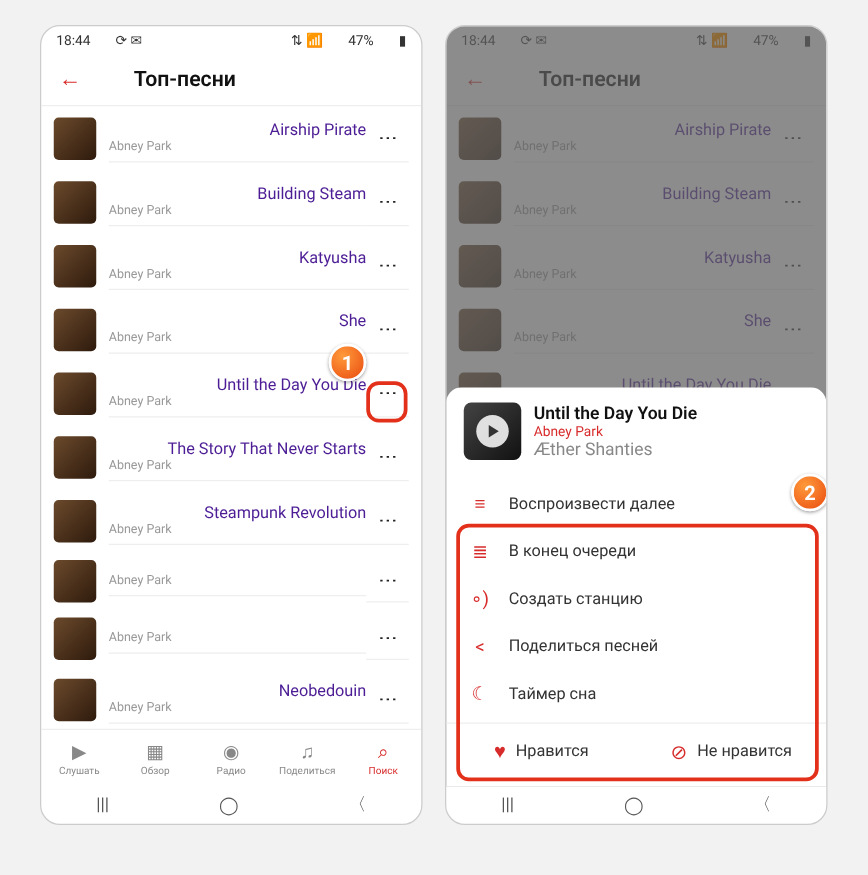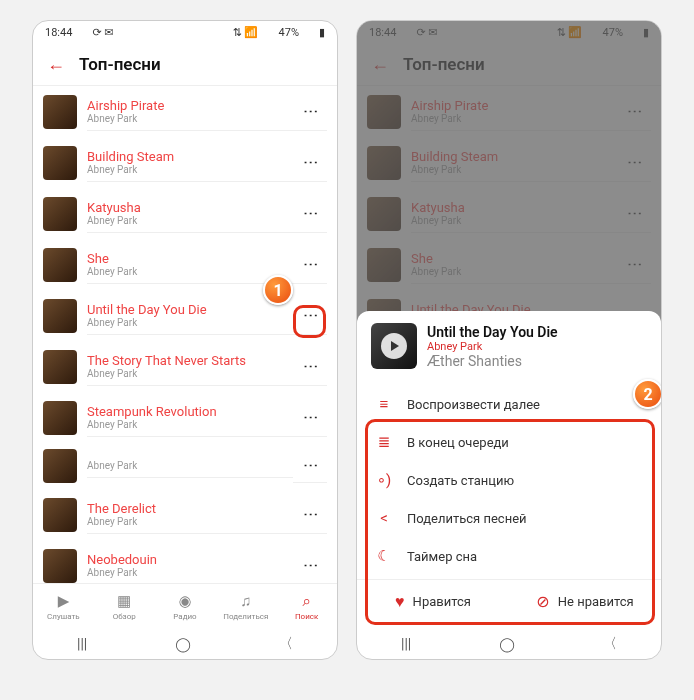--- a/index.html
+++ b/index.html
@@ -33,21 +33,21 @@
   }
   .status-left, .status-right { display: flex; gap: 20px; align-items: center; }
   .header {
     display: flex;
     align-items: center;
     padding: 10px 14px;
     gap: 14px;
     border-bottom: 1px solid #eee;
   }
   .back-arrow { color: #d82c2c; font-size: 18px; }
-  .header-title { font-size: 17px; font-weight: 600; color: #111; }
+  .header-title { font-size: 17px; font-weight: 600; color: #111; margin-left: 28px; }
   .list {
     flex: 1;
     overflow: hidden;
   }
   .song {
     display: flex;
     align-items: center;
     padding: 6px 10px 6px 10px;
   }
   .art {
@@ -56,21 +56,21 @@
     background: linear-gradient(135deg,#6b4a2c,#2e1a0c);
     flex-shrink: 0;
   }
   .song-meta {
     flex: 1;
     margin-left: 10px;
     padding: 6px 0;
     border-bottom: 1px solid #eee;
     min-width: 0;
   }
-  .song-title { font-size: 13px; color: #ef4444; white-space: nowrap; overflow: hidden; text-overflow: ellipsis; }
+  .song-title { font-size: 13px; color: #4c1d95; white-space: nowrap; overflow: hidden; text-overflow: ellipsis; text-align: right; }
   .song-artist { font-size: 10px; color: #999; }
   .more-col {
     width: 34px;
     display: flex;
     align-items: center;
     justify-content: center;
     border-bottom: 1px solid #eee;
     align-self: stretch;
   }
   .more-dots { color: #222; font-size: 15px; letter-spacing: 0; line-height: 1; writing-mode: vertical-rl; }
@@ -292,21 +292,20 @@
         <div class="song-meta">
           <div class="song-artist">Abney Park</div>
         </div>
         <div class="more-col">
           <span class="more-dots">⋮</span>
         </div>
       </div>
       <div class="song">
         <div class="art"></div>
         <div class="song-meta">
-          <div class="song-title">The Derelict</div>
           <div class="song-artist">Abney Park</div>
         </div>
         <div class="more-col">
           <span class="more-dots">⋮</span>
         </div>
       </div>
       <div class="song">
         <div class="art"></div>
         <div class="song-meta">
           <div class="song-title">Neobedouin</div>

